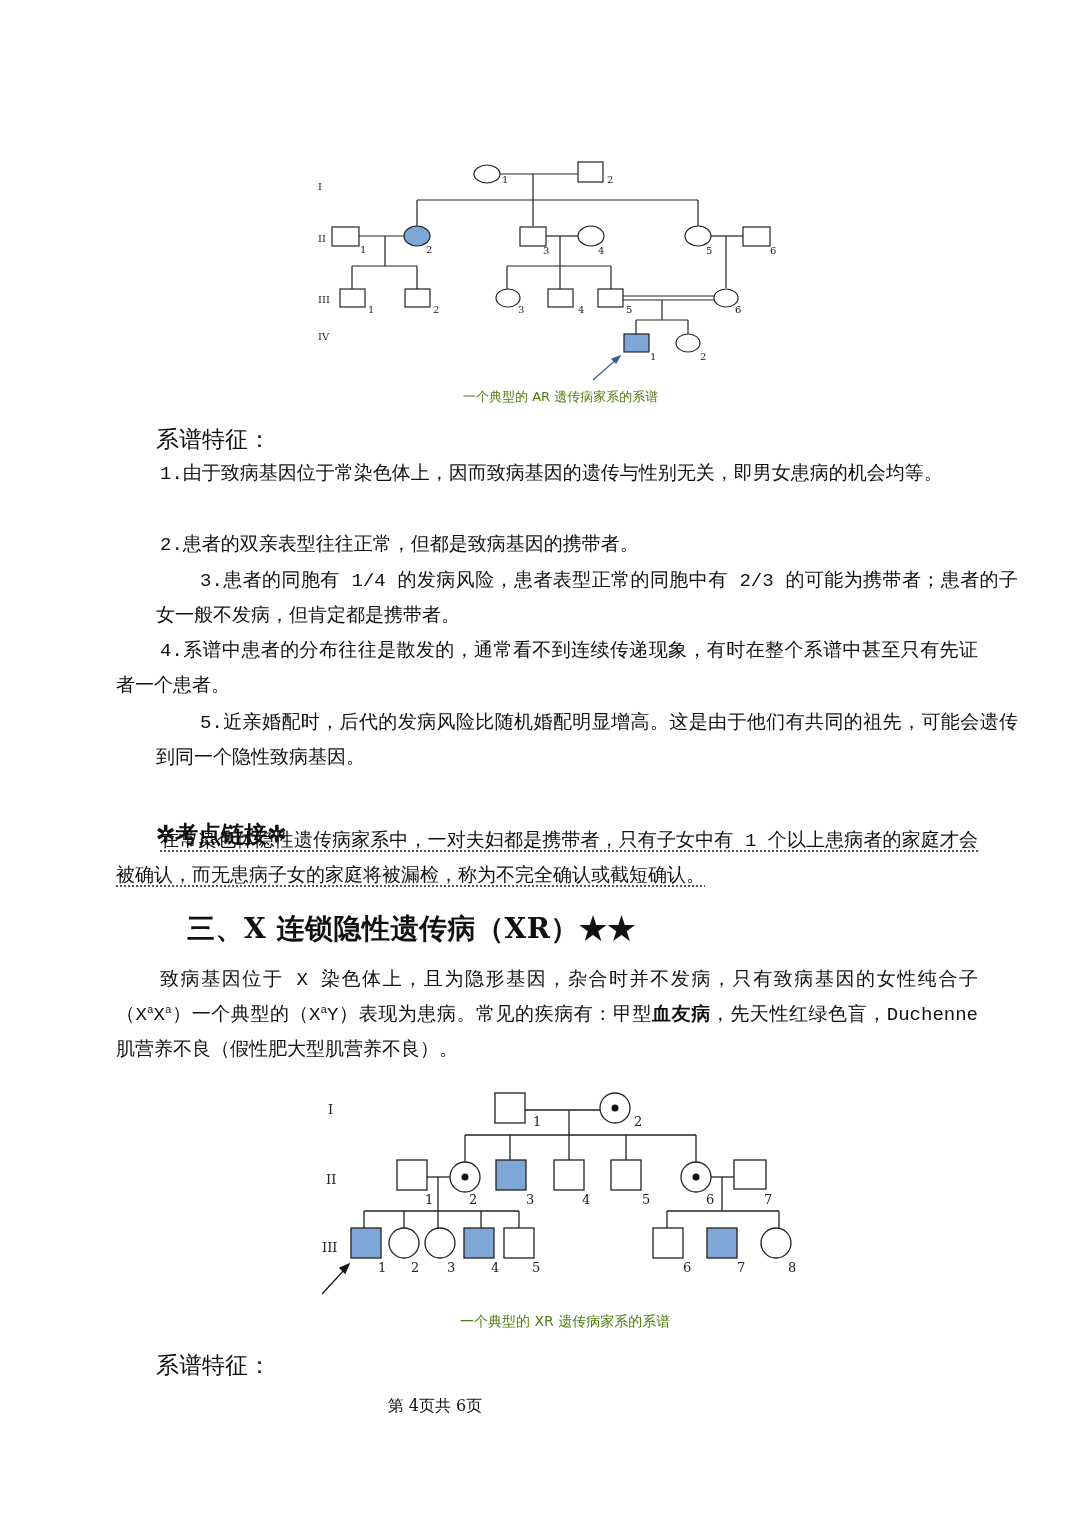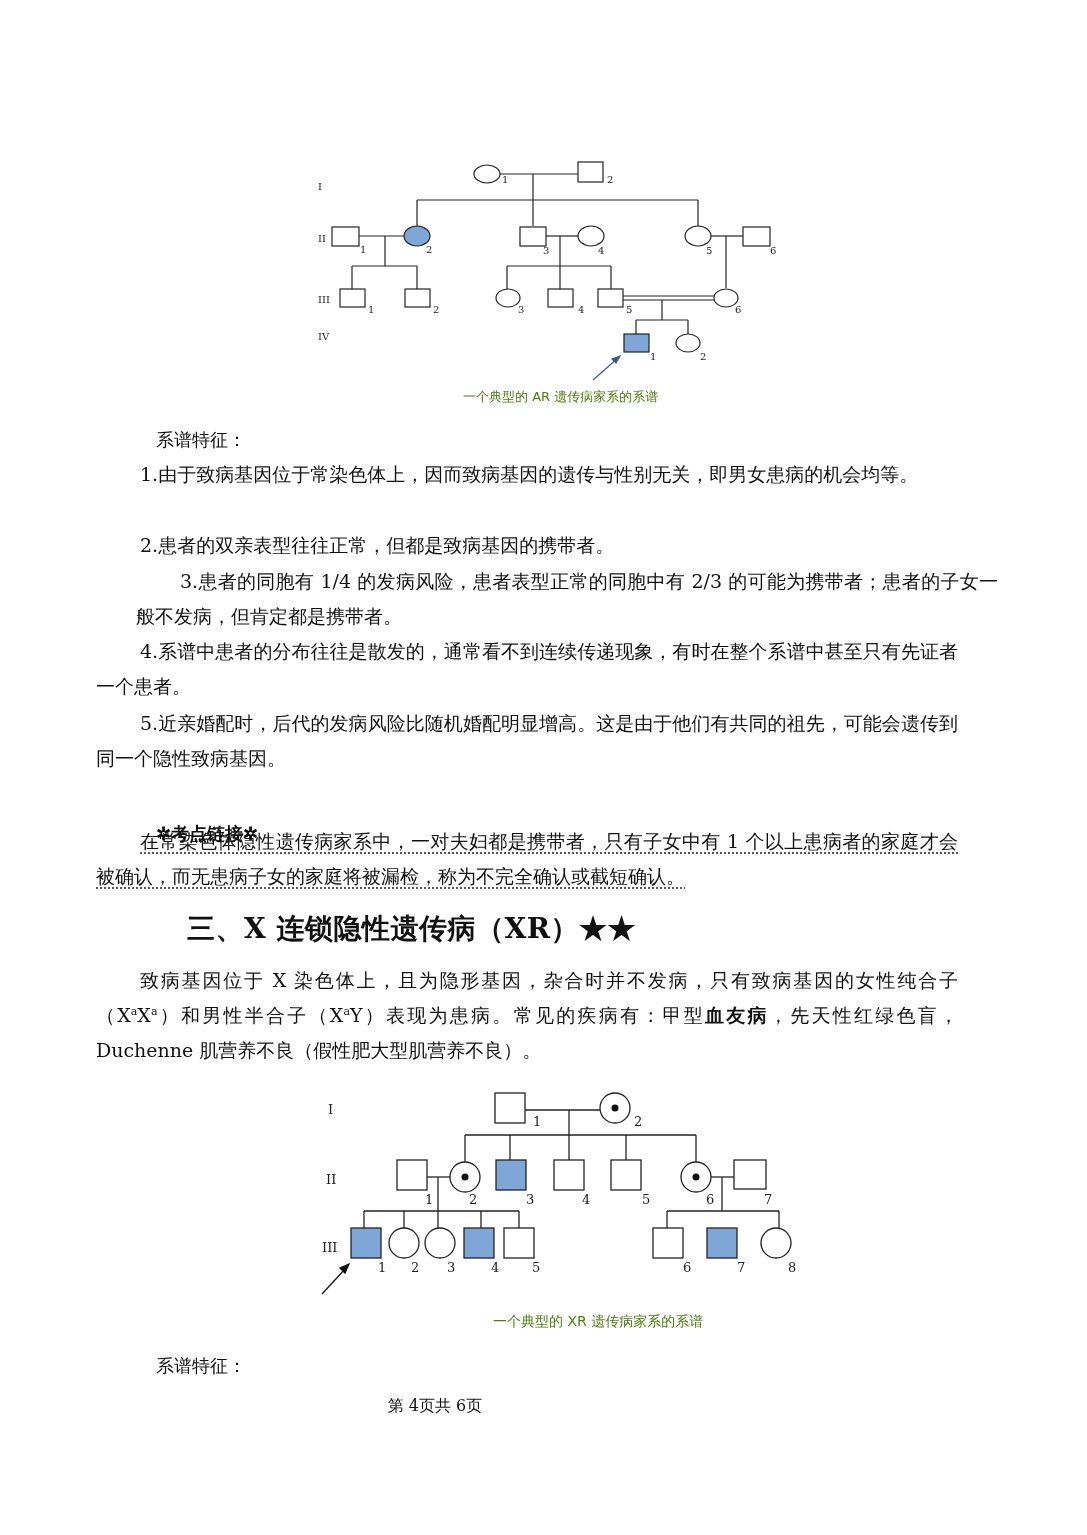--- a/index.html
+++ b/index.html
@@ -3,24 +3,24 @@
   <meta charset="utf-8">
   <style>
     html, body { margin: 0; padding: 0; background: #ffffff; }
     body { width: 1087px; height: 1535px; position: relative; overflow: hidden;
       font-family: "DejaVu Serif", "Liberation Serif", serif; color: #111; }
     .page { position: absolute; left: 0; top: 0; width: 1087px; height: 1535px; }
     .fig { position: absolute; }
     .fig svg { display: block; }
     .caption { position: absolute; font-family: "DejaVu Sans", "Liberation Sans", sans-serif;
       font-size: 13px; color: #4d7c0f; white-space: nowrap; }
-    .para { position: absolute; left: 96px; width: 862px; font-size: 19px; line-height: 35px;
-      text-align: justify; }
+    .para { position: absolute; left: 116px; width: 862px; font-size: 19px; line-height: 35px;
+      text-align: justify; font-family: Liberation Mono, monospace; }
     .para.indent { text-indent: 44px; }
-    .label-line { position: absolute; left: 156px; font-size: 18px; line-height: 35px; }
+    .label-line { position: absolute; left: 156px; font-size: 23px; line-height: 35px; }
     .bold { font-weight: bold; }
     .dotted-u { text-decoration: underline dotted #555; text-underline-offset: 5px; }
     .heading { position: absolute; left: 187px; top: 906px; font-size: 28px; font-weight: bold;
       line-height: 46px; letter-spacing: 0.5px; }
     .footer { position: absolute; top: 1396px; left: 0; width: 870px; text-align: center;
       font-size: 16px; }
     .sup { font-size: 11px; vertical-align: super; line-height: 0; }
   </style>
 </head>
 <body>
@@ -103,28 +103,28 @@
       </g>
     </svg>
   </div>
   <div class="caption" style="left:463px; top:388px;">一个典型的 AR 遗传病家系的系谱</div>
 
   <div class="label-line" style="top:422px;">系谱特征：</div>
   <div class="para indent" style="top:457px;">1.由于致病基因位于常染色体上，因而致病基因的遗传与性别无关，即男女患病的机会均等。</div>
   <div class="para indent" style="top:528px;">2.患者的双亲表型往往正常，但都是致病基因的携带者。</div>
   <div class="para indent" style="top:564px;margin-left:40px;">3.患者的同胞有 1/4 的发病风险，患者表型正常的同胞中有 2/3 的可能为携带者；患者的子女一般不发病，但肯定都是携带者。</div>
   <div class="para indent" style="top:634px;">4.系谱中患者的分布往往是散发的，通常看不到连续传递现象，有时在整个系谱中甚至只有先证者一个患者。</div>
-  <div class="para indent" style="top:706px;">5.近亲婚配时，后代的发病风险比随机婚配明显增高。这是由于他们有共同的祖先，可能会遗传到同一个隐性致病基因。</div>
+  <div class="para indent" style="top:706px;margin-left:40px;">5.近亲婚配时，后代的发病风险比随机婚配明显增高。这是由于他们有共同的祖先，可能会遗传到同一个隐性致病基因。</div>
 
   <div class="label-line bold" style="top:816px;">✲考点链接✲</div>
   <div class="para indent dotted-u" style="top:824px;">在常染色体隐性遗传病家系中，一对夫妇都是携带者，只有子女中有 1 个以上患病者的家庭才会被确认，而无患病子女的家庭将被漏检，称为不完全确认或截短确认。</div>
 
   <div class="heading">三、X 连锁隐性遗传病（XR）★★</div>
 
-  <div class="para indent" style="top:963px;"><span>致病基因位于 X 染色体上，且为隐形基因，杂合时并不发病，只有致病基因的女性纯合子（X</span><span class="sup">a</span><span>X</span><span class="sup">a</span><span>）和男性半合子（X</span><span class="sup">a</span><span>Y）表现为患病。常见的疾病有：甲型</span><span class="bold">血友病</span><span>，先天性红绿色盲，Duchenne 肌营养不良（假性肥大型肌营养不良）。</span></div>
+  <div class="para indent" style="top:963px;"><span>致病基因位于 X 染色体上，且为隐形基因，杂合时并不发病，只有致病基因的女性纯合子（X</span><span class="sup">a</span><span>X</span><span class="sup">a</span><span>）一个典型的（X</span><span class="sup">a</span><span>Y）表现为患病。常见的疾病有：甲型</span><span class="bold">血友病</span><span>，先天性红绿色盲，Duchenne 肌营养不良（假性肥大型肌营养不良）。</span></div>
 
   <div class="fig" style="left:300px; top:1080px;">
     <svg width="520" height="230" viewBox="0 0 520 230" stroke="#222" stroke-width="1.3" fill="none" font-family="DejaVu Serif, serif" font-size="13">
       <text x="28" y="34" fill="#222" stroke="none">I</text>
       <text x="26" y="104" fill="#222" stroke="none">II</text>
       <text x="22" y="172" fill="#222" stroke="none">III</text>
 
       <rect x="195" y="13" width="30" height="30"></rect>
       <text x="233" y="46" fill="#222" stroke="none">1</text>
       <circle cx="315" cy="28" r="15"></circle>
@@ -186,18 +186,18 @@
       <text x="437" y="192" fill="#222" stroke="none">7</text>
       <circle cx="476" cy="163" r="15"></circle>
       <text x="488" y="192" fill="#222" stroke="none">8</text>
 
       <g stroke="#111">
         <line x1="22" y1="214" x2="46" y2="188"></line>
         <polygon points="49,184 40,188 45,193" fill="#111"></polygon>
       </g>
     </svg>
   </div>
-  <div class="caption" style="left:493px; top:1313px; font-size:14px;">一个典型的 XR 遗传病家系的系谱</div>
+  <div class="caption" style="left:460px; top:1313px; font-size:14px;">一个典型的 XR 遗传病家系的系谱</div>
 
   <div class="label-line" style="top:1348px;">系谱特征：</div>
 
   <div class="footer">第 4页共 6页</div>
 </div>
 
 </body></html>

